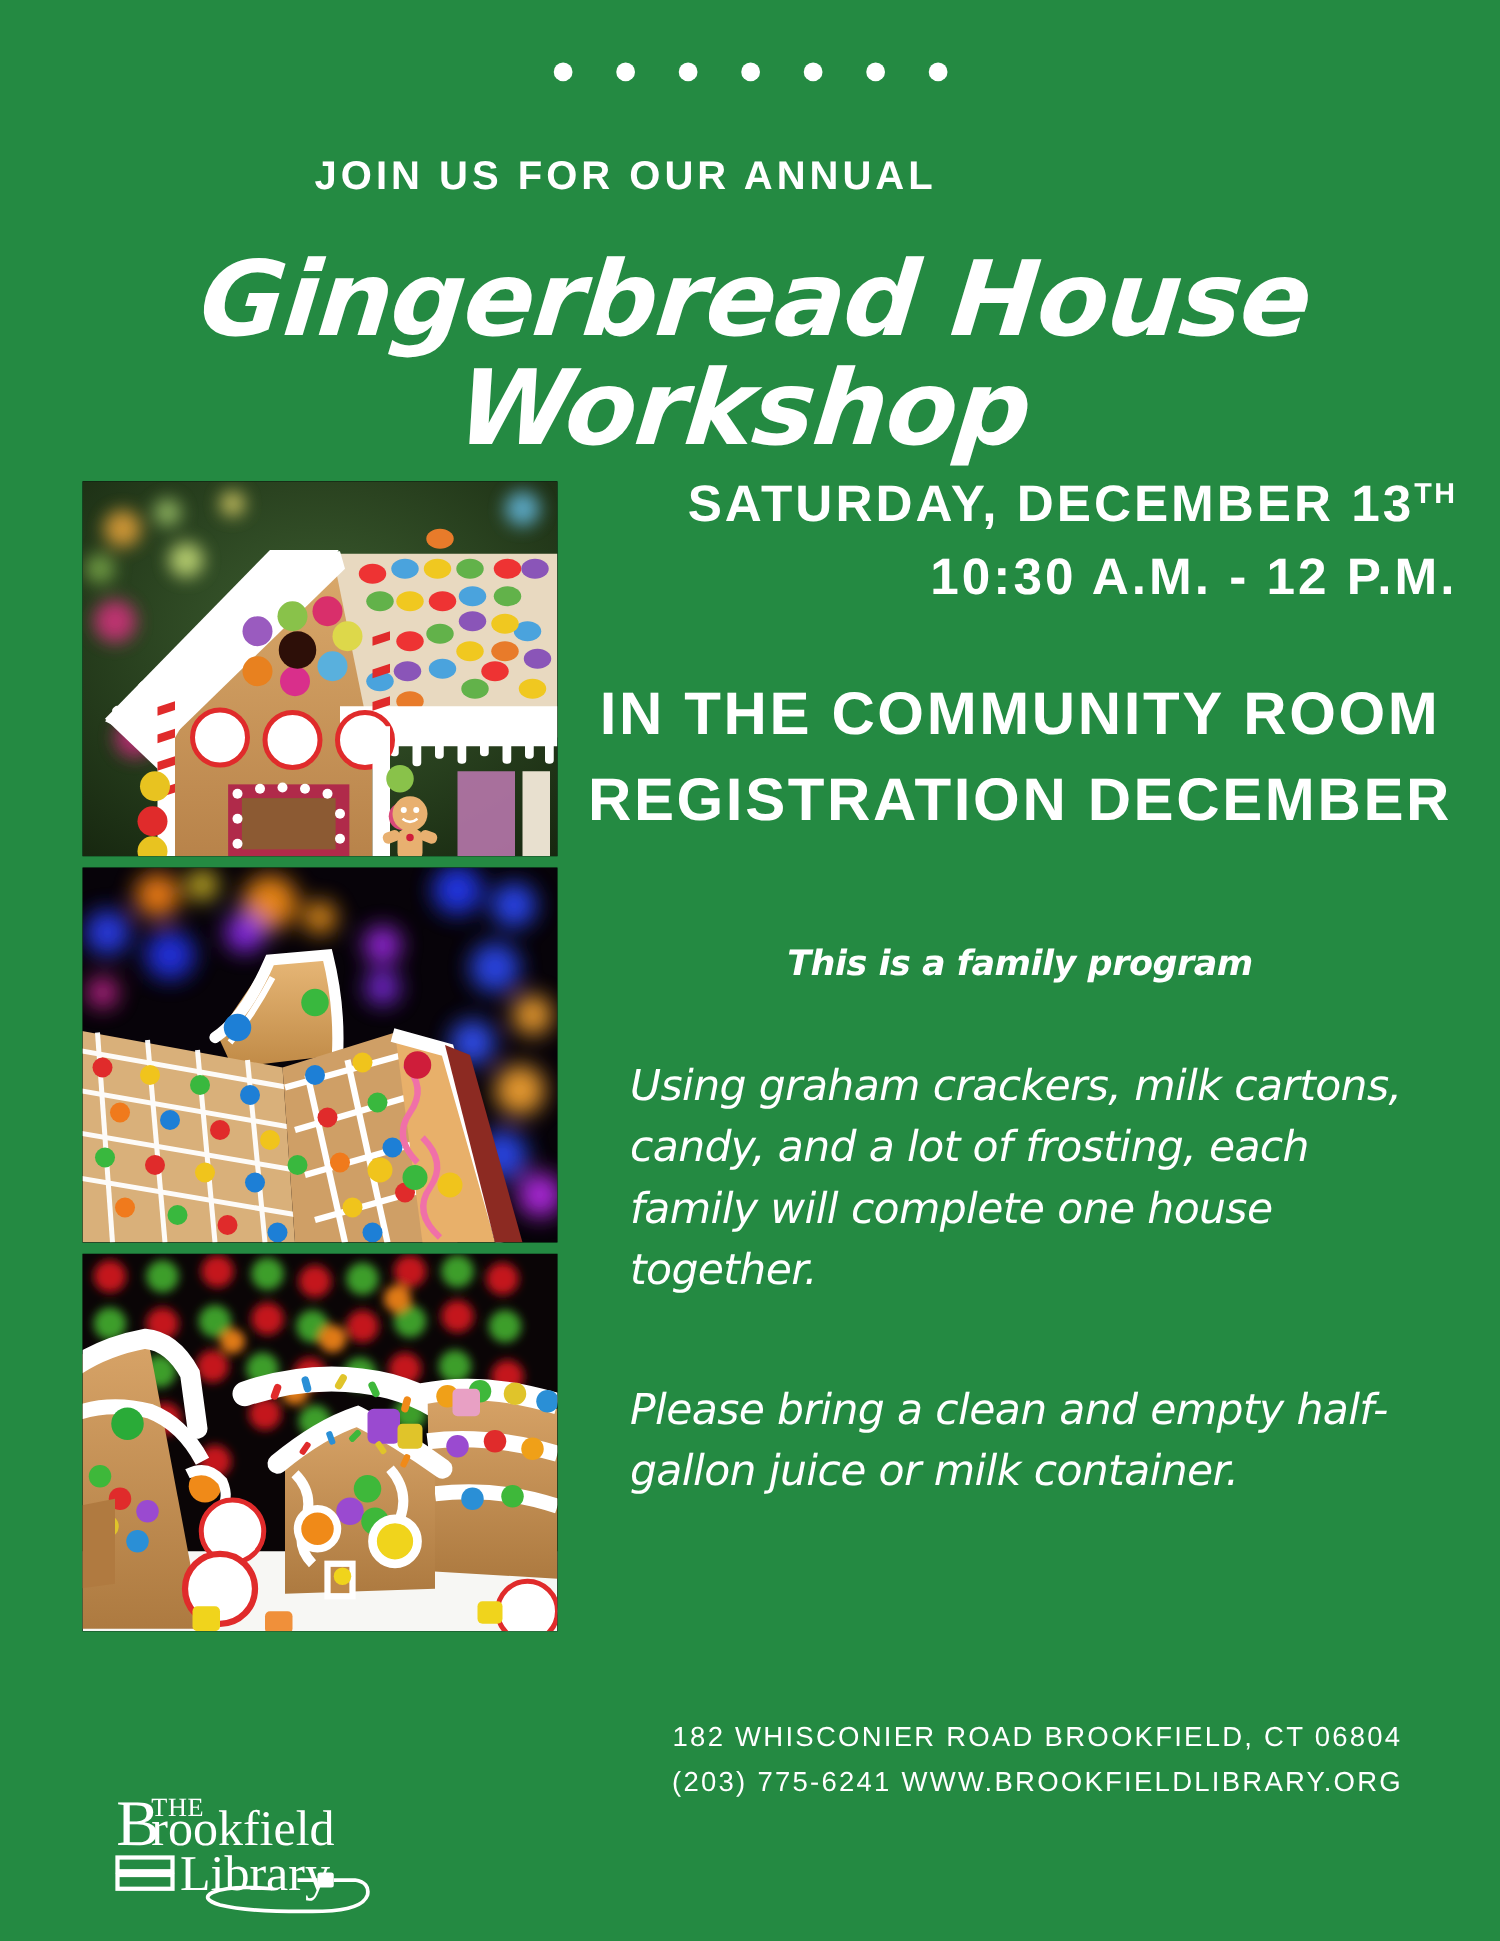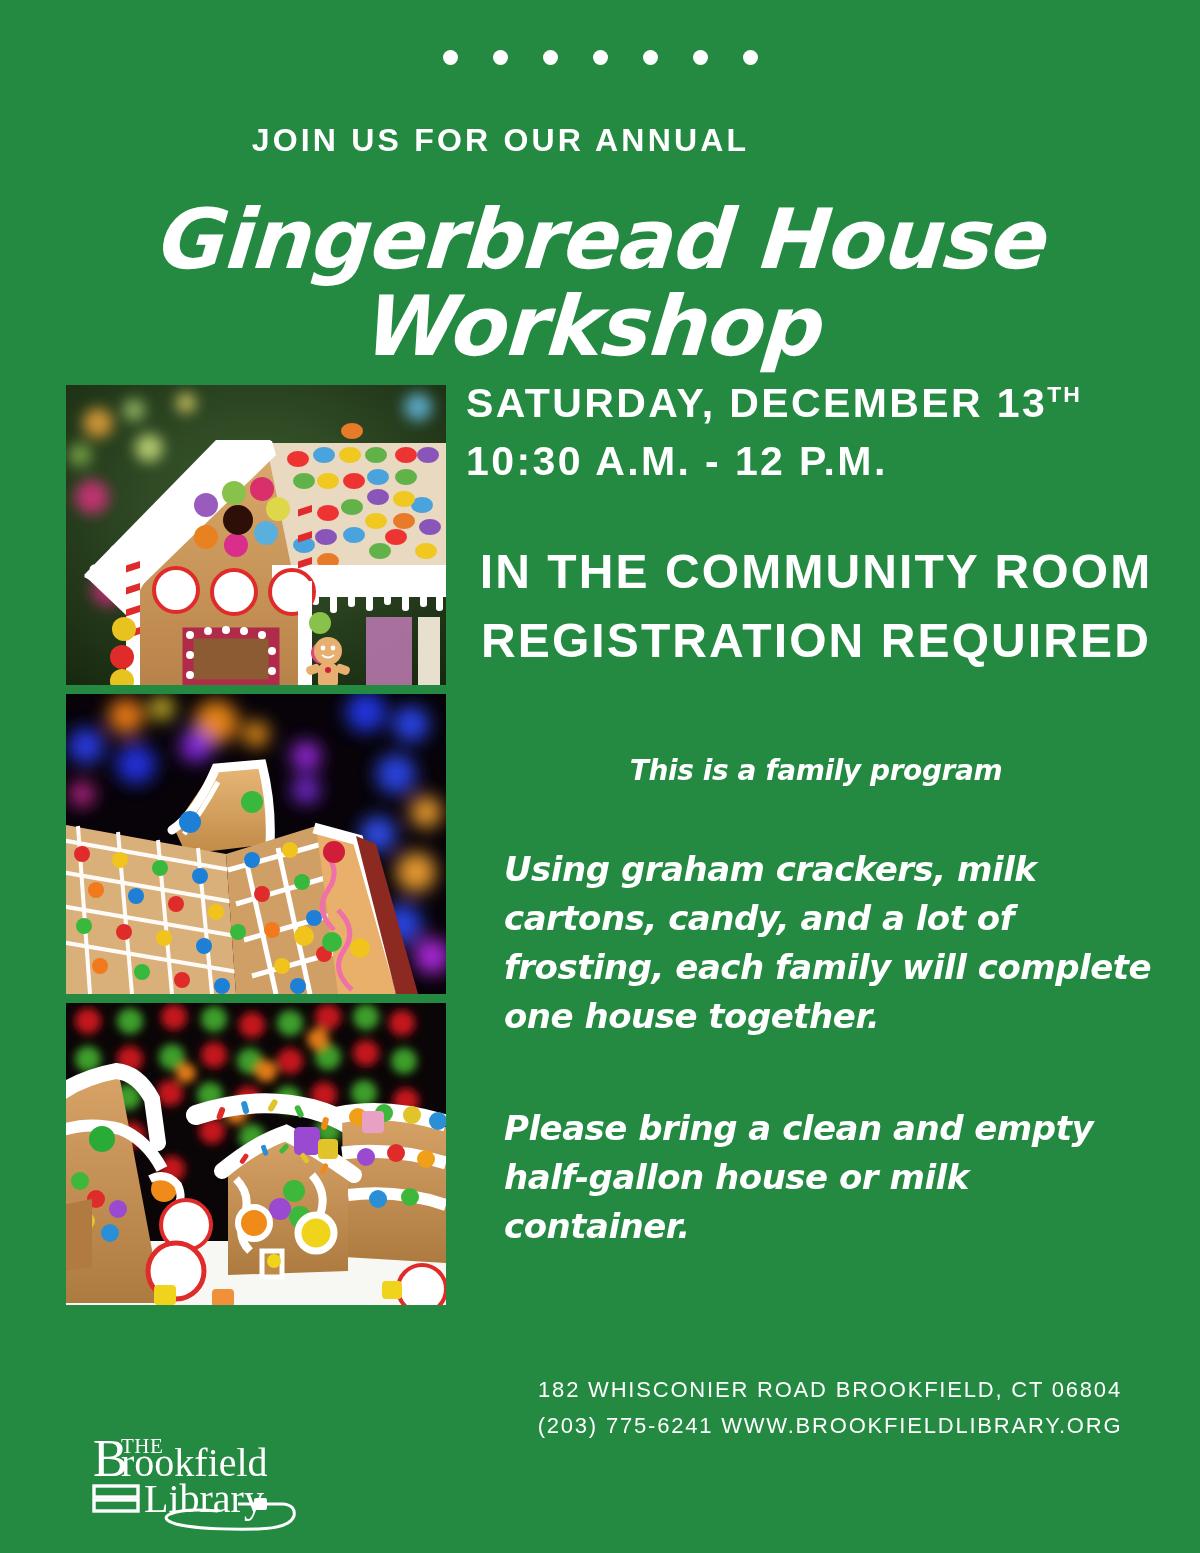--- a/index.html
+++ b/index.html
@@ -61,21 +61,21 @@
   }
 
   
   .right-col {
     position: absolute;
     left: 466px;
     top: 374px;
     width: 700px;
   }
   .datetime {
-    text-align: left;
+    text-align: right;
     color: #ffffff;
     font-size: 41px;
     font-weight: 600;
     letter-spacing: 2.4px;
     line-height: 1.42;
   }
   .datetime sup {
     font-size: 0.56em;
     vertical-align: super;
     letter-spacing: 2px;
@@ -102,21 +102,21 @@
   }
   .para {
     margin-top: 54px;
     margin-left: 38px;
     width: 648px;
     text-align: left;
     color: #ffffff;
     font-family: "DejaVu Sans", sans-serif;
     font-size: 34px;
     font-style: italic;
-    font-weight: 700;
+    font-weight: 400;
     line-height: 1.45;
     letter-spacing: -0.5px;
   }
   .para.second { margin-top: 62px; }
 
   
   .photo {
     position: absolute;
     left: 66px;
     width: 380px;
@@ -573,29 +573,29 @@
 </div>
 
 <div class="right-col">
   <div class="datetime">
     <div><span>SATURDAY, DECEMBER 13</span><sup>TH</sup></div>
     <div>10:30 A.M. - 12 P.M.</div>
   </div>
 
   <div class="where">
     <div>IN THE COMMUNITY ROOM</div>
-    <div>REGISTRATION REQUIRED</div>
+    <div>REGISTRATION DECEMBER</div>
   </div>
 
   <div class="family-note">
     <div>This is a family program</div>
   </div>
 
   <div class="para">Using graham crackers, milk cartons, candy, and a lot of frosting, each family will complete one house together.</div>
-  <div class="para second">Please bring a clean and empty half-gallon house or milk container.</div>
+  <div class="para second">Please bring a clean and empty half-gallon juice or milk container.</div>
 </div>
 
 <div class="logo">
   <svg viewBox="0 0 230 104">
     <text x="5" y="48" font-family="Liberation Serif, serif" font-size="52" fill="#ffffff">B</text>
     <text x="33" y="25" font-family="Liberation Serif, serif" font-size="21" letter-spacing="0.5" fill="#ffffff">THE</text>
     <text x="33" y="48" font-family="Liberation Serif, serif" font-size="40" fill="#ffffff">rookfield</text>
     <g fill="none" stroke="#ffffff" stroke-width="3.4">
       <rect x="6" y="58" width="44" height="11"></rect>
       <rect x="6" y="72" width="44" height="11"></rect>

